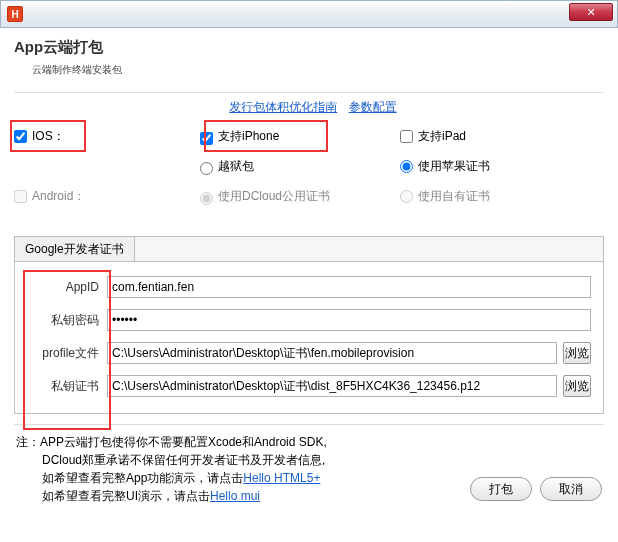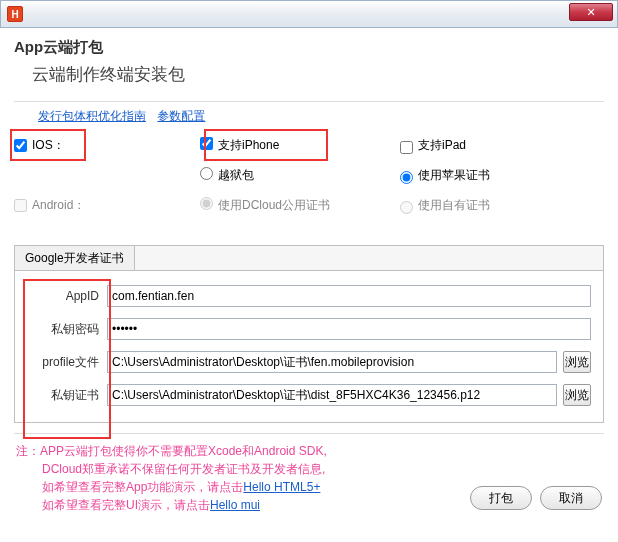--- a/index.html
+++ b/index.html
@@ -3,47 +3,47 @@
 <meta charset="utf-8">
 <style>
 *{box-sizing:border-box;margin:0;padding:0}
 body{font-family:"Microsoft YaHei",SimSun,Arial,sans-serif;font-size:12px;background:#fff;width:618px;height:542px;overflow:hidden}
 .titlebar{height:28px;background:linear-gradient(#fefefe,#e8edf2 50%,#dde5ee);border:1px solid #9fb4c9;display:flex;align-items:center;padding-left:6px;position:relative}
 .logo{width:16px;height:16px;background:#e6451f;border:1px solid #c2340f;display:flex;align-items:center;justify-content:center;color:#fff;font-weight:bold;font-size:10px;border-radius:2px}
 .close-btn{position:absolute;right:4px;top:2px;width:44px;height:18px;background:linear-gradient(#e07f8c,#c8394a 50%,#b11e32);border:1px solid #8a1a2a;border-radius:2px;color:#fff;display:flex;align-items:center;justify-content:center;font-size:11px;cursor:pointer}
 .content{padding:10px 14px 0 14px}
 .title-area{border-bottom:1px solid #ddd;padding-bottom:15px;margin-bottom:6px}
 .page-title{font-size:15px;font-weight:bold;color:#333;margin-bottom:6px}
-.page-sub{font-size:17px;color:#444;margin-left:18px}
-.links-row{text-align:left;margin:4px 16px 8px}
+.page-sub{font-size:10px;color:#444;margin-left:18px}
+.links-row{text-align:center;margin:4px 2px 8px}
 .links-row a{color:#1a5fcc;text-decoration:underline;margin-left:8px;cursor:pointer}
 .opts{position:relative;height:100px}
 .red-box{position:absolute;border:2px solid #e33}
 .rb1{left:-4px;top:-4px;width:76px;height:32px}
 .rb2{left:190px;top:-4px;width:124px;height:32px}
 .row1{display:flex;align-items:center;height:24px}
 .row2{display:flex;align-items:center;height:24px;margin-top:6px}
 .cell-a{width:186px;display:flex;align-items:center}
-.cell-b{width:200px;display:flex;align-items:flex-start}
-.cell-c{width:190px;display:flex;align-items:flex-end}
+.cell-b{width:200px;display:flex;align-items:flex-end}
+.cell-c{width:190px;display:flex;align-items:center}
 input[type=checkbox],input[type=radio]{margin-right:5px;width:13px;height:13px}
 .disabled{color:#888}
 .tabs{border:1px solid #bfbfbf;margin-top:12px;background:#fff;position:relative}
 .tabbar{height:25px;border-bottom:1px solid #bfbfbf;background:#f6f6f6;display:flex}
 .tab{padding:4px 10px;border-right:1px solid #bfbfbf;background:#fff;border-bottom:1px solid #fff;margin-bottom:-1px;cursor:pointer}
 .tab.inactive{background:#f0f0f0;border-bottom:1px solid #bfbfbf}
 .tabbody{padding:14px 12px 16px;position:relative}
 .frow{display:flex;align-items:center;margin-bottom:11px}
 .flabel{width:80px;text-align:right;padding-right:8px;color:#333}
 .finput{flex:1;height:22px;border:1px solid #aab3bd;padding:2px 4px;font-size:12px;font-family:inherit}
 .browse{width:28px;height:22px;margin-left:6px;background:linear-gradient(#fdfdfd,#e6e6e6);border:1px solid #9a9a9a;border-radius:2px;cursor:pointer;font-size:12px;font-family:inherit}
 .rb3{left:8px;top:8px;width:88px;height:160px;position:absolute;border:2px solid #e33}
 .footer{border-top:1px solid #ddd;margin-top:10px;padding:8px 2px;display:flex}
 .note{flex:1;font-size:12px;line-height:18px}
-.note .red{color:#ec4899}
+.note .red{color:#000000}
 .note a{color:#1a5fcc;text-decoration:underline;cursor:pointer}
 .btns{display:flex;align-items:flex-end;padding-bottom:4px}
 .btn{width:62px;height:24px;margin-left:8px;background:linear-gradient(#fdfdfd,#e6e6e6);border:1px solid #9a9a9a;border-radius:12px;cursor:pointer;font-size:12px;font-family:inherit}
 </style>
 </head>
 <body>
 
 <div class="titlebar">
   <div class="logo">H</div>
   <div class="close-btn">

